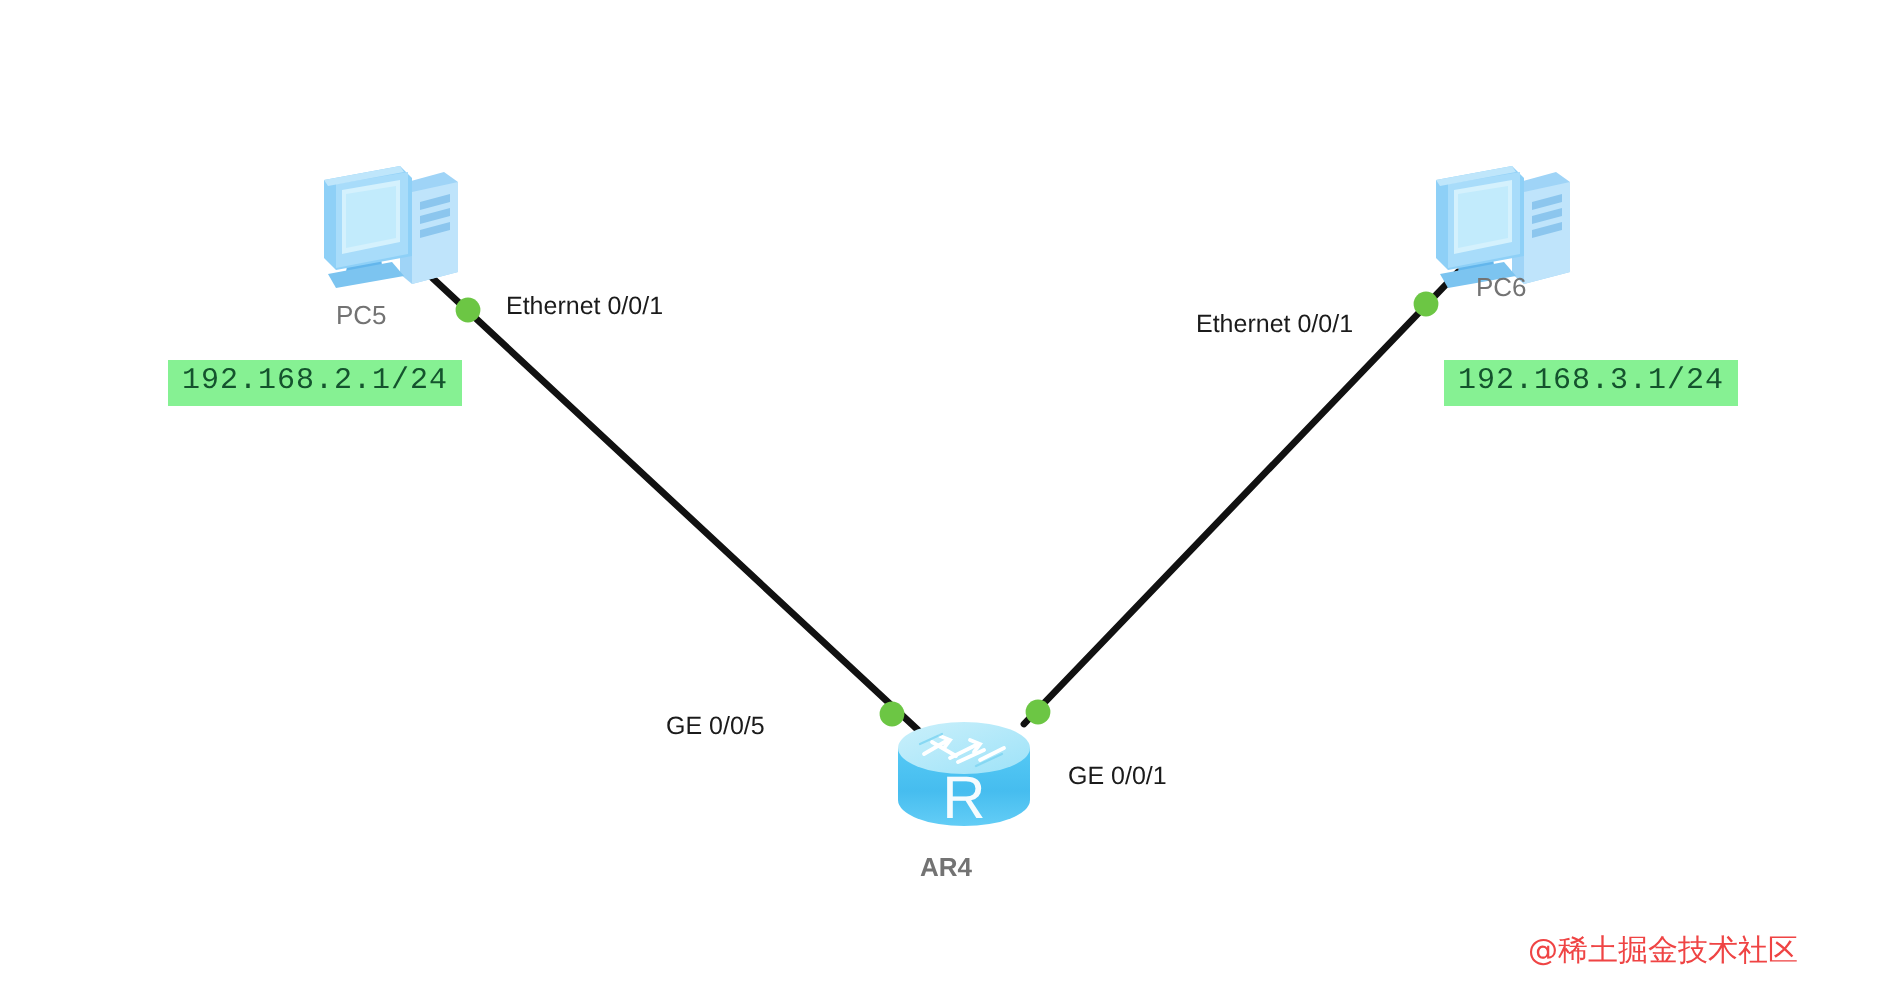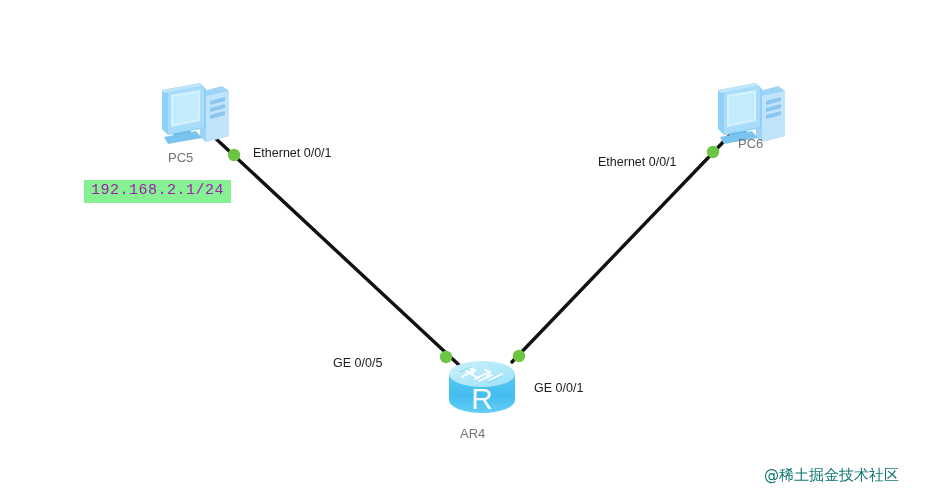--- a/index.html
+++ b/index.html
@@ -36,21 +36,21 @@
     font-size: 13px;
     color: #737373;
     white-space: nowrap;
     font-family: "Liberation Sans", sans-serif;
   }
 
   
   .ip-badge {
     position: absolute;
     background: #86f193;
-    color: #a21caf;
+    color: #14532d;
     font-family: "Liberation Mono", monospace;
     font-size: 15px;
     letter-spacing: 0.5px;
     padding: 3px 7px 4px 7px;
     white-space: nowrap;
     line-height: 1.05;
   }
 
   
   .iface-label {
@@ -66,21 +66,21 @@
     position: absolute;
     width: 76px;
     height: 62px;
   }
   .router-svg { display:block; width:76px; height:62px; }
 
   
   .watermark {
     position: absolute;
     font-size: 15px;
-    color: #0f766e;
+    color: #ef4444;
     white-space: nowrap;
     font-family: "DejaVu Sans", sans-serif;
     user-select: none;
   }
 </style>
 </head>
 <body>
 
 <div id="canvas">
 
@@ -129,20 +129,21 @@
       <path d="M18 50 L34 46 L36 59 L16 62 Z" fill="#63b6ec"></path>
       <path d="M8 57 L40 51 L46 58 L12 64 Z" fill="#7cc4f0"></path>
       <path d="M6 10 L44 3 L50 9 L50 48 L12 55 L6 49 Z" fill="#8ed0f7"></path>
       <path d="M12 12 L48 6 L48 47 L12 54 Z" fill="#a8dcfa"></path>
       <path d="M15 15 L44 10 L44 41 L15 47 Z" fill="#d4f1fd"></path>
       <path d="M17 17 L42 13 L42 39 L17 44 Z" fill="#c2ebfc"></path>
       <path d="M6 10 L44 3 L46 6 L8 13 Z" fill="#bfe6fb"></path>
     </svg>
   </div>
   <div class="node-label" style="left:738px; top:136px;">PC6</div>
+  <div class="ip-badge" style="left:722px; top:180px;">192.168.3.1/24</div>
   <div class="iface-label" style="left:598px; top:155px;">Ethernet 0/0/1</div>
 
   <div class="router" style="left:444px; top:358px;">
     <svg class="router-svg" viewBox="0 0 76 62" xmlns="http://www.w3.org/2000/svg">
       <defs>
         <linearGradient id="rbody" x1="0" y1="0" x2="0" y2="1">
           <stop offset="0%" stop-color="#55c9f5"></stop>
           <stop offset="55%" stop-color="#46bdef"></stop>
           <stop offset="100%" stop-color="#63cdf6"></stop>
         </linearGradient>
@@ -166,19 +167,19 @@
         <path d="M35 23 L48 17"></path>
       </g>
       <g stroke="#7fd5f2" stroke-width="1.1" fill="none" stroke-linecap="round" opacity="0.85">
         <path d="M16 14 L27 9"></path>
         <path d="M44 25 L57 19"></path>
       </g>
 
       <text x="38" y="51" text-anchor="middle" font-family="Liberation Sans, sans-serif" font-size="30" font-weight="400" fill="#ffffff" opacity="0.95">R</text>
     </svg>
   </div>
-  <div class="node-label" style="left:460px; top:426px;">AR4</div>
+  <div class="node-label" style="left:460px; top:426px;font-weight:bold;">AR4</div>
   <div class="iface-label" style="left:333px; top:356px;">GE 0/0/5</div>
   <div class="iface-label" style="left:534px; top:361px;margin-top:20px;">GE 0/0/1</div>
 
   <div class="watermark" style="left:764px; top:466px;">@稀土掘金技术社区</div>
 
 </div>
 
 </body></html>

